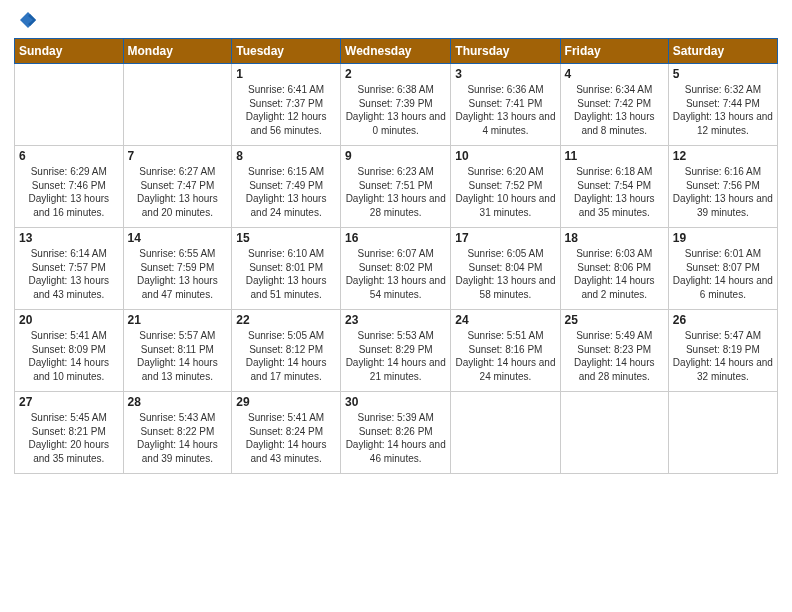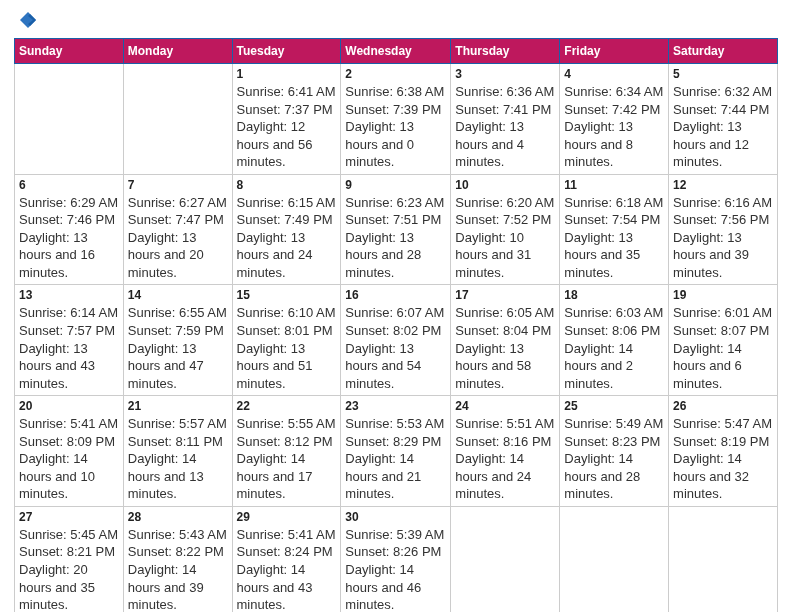--- a/index.html
+++ b/index.html
@@ -57,21 +57,21 @@
     }
     .title-location {
       font-size: 14px;
       color: #444;
     }
     .calendar {
       width: 100%;
       border-collapse: collapse;
     }
     .calendar th {
-      background: #be185d;
+      background: #a16207;
       color: #fff;
       font-size: 12px;
       font-weight: bold;
       padding: 5px 4px;
       text-align: left;
       border: 1px solid #1a5fa8;
     }
     .calendar td {
       border: 1px solid #ccc;
       vertical-align: top;
@@ -82,23 +82,24 @@
       color: #333;
     }
     .day-num {
       font-size: 12px;
       font-weight: bold;
       color: #222;
       display: block;
       margin-bottom: 2px;
     }
     .day-info {
-      font-size: 13px;
+      font-size: 10px;
       line-height: 1.35;
       color: #333;
+      text-align: center;
     }
     .empty-cell {
       background: #fff;
     }
   </style>
 </head>
 <body>
 
 <div class="page">
   <div class="header">
@@ -219,21 +220,21 @@
           <td>
             <span class="day-num">20</span>
             <div class="day-info"><span>Sunrise: 5:41 AM</span><br><span>Sunset: 8:09 PM</span><br><span>Daylight: 14 hours and 10 minutes.</span></div>
           </td>
           <td>
             <span class="day-num">21</span>
             <div class="day-info"><span>Sunrise: 5:57 AM</span><br><span>Sunset: 8:11 PM</span><br><span>Daylight: 14 hours and 13 minutes.</span></div>
           </td>
           <td>
             <span class="day-num">22</span>
-            <div class="day-info"><span>Sunrise: 5:55 AM</span><br><span>Sunset: 8:12 PM</span><br><span>Daylight: 14 hours and 17 minutes.</span></div>
+            <div class="day-info"><span>Sunrise: 5:05 AM</span><br><span>Sunset: 8:12 PM</span><br><span>Daylight: 14 hours and 17 minutes.</span></div>
           </td>
           <td>
             <span class="day-num">23</span>
             <div class="day-info"><span>Sunrise: 5:53 AM</span><br><span>Sunset: 8:29 PM</span><br><span>Daylight: 14 hours and 21 minutes.</span></div>
           </td>
           <td>
             <span class="day-num">24</span>
             <div class="day-info"><span>Sunrise: 5:51 AM</span><br><span>Sunset: 8:16 PM</span><br><span>Daylight: 14 hours and 24 minutes.</span></div>
           </td>
           <td>

